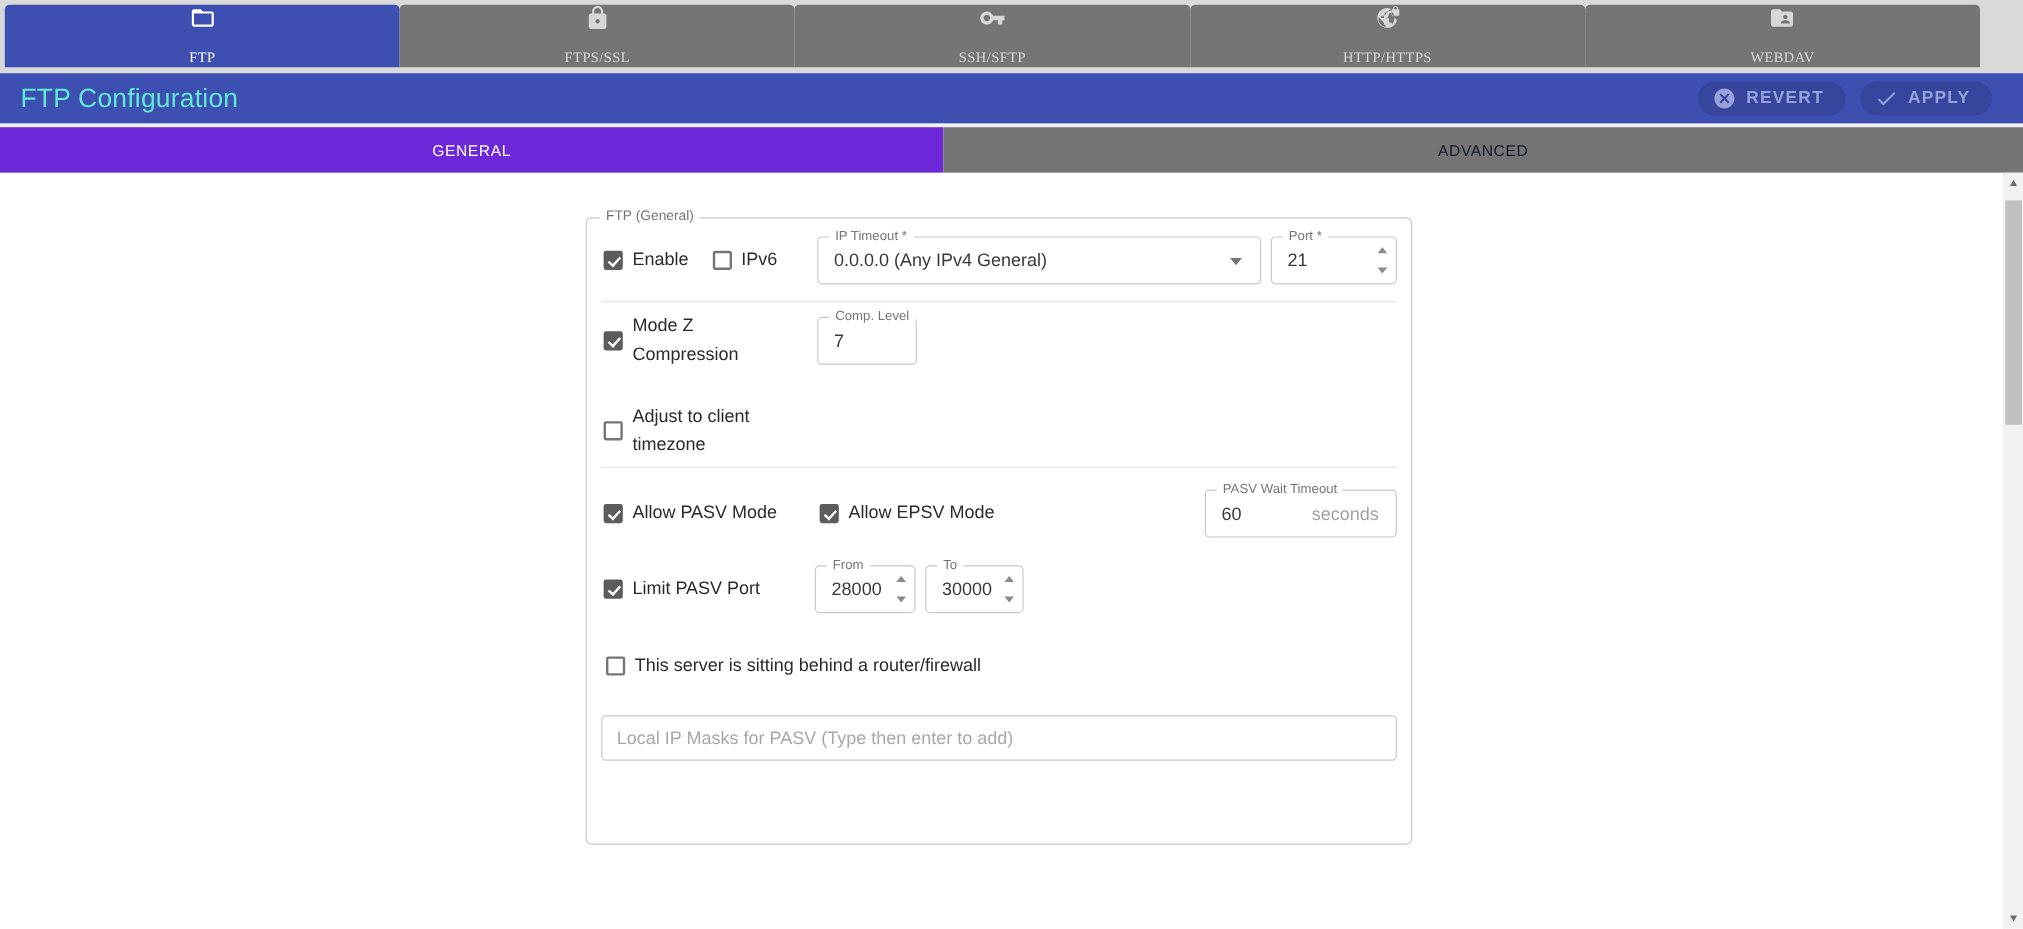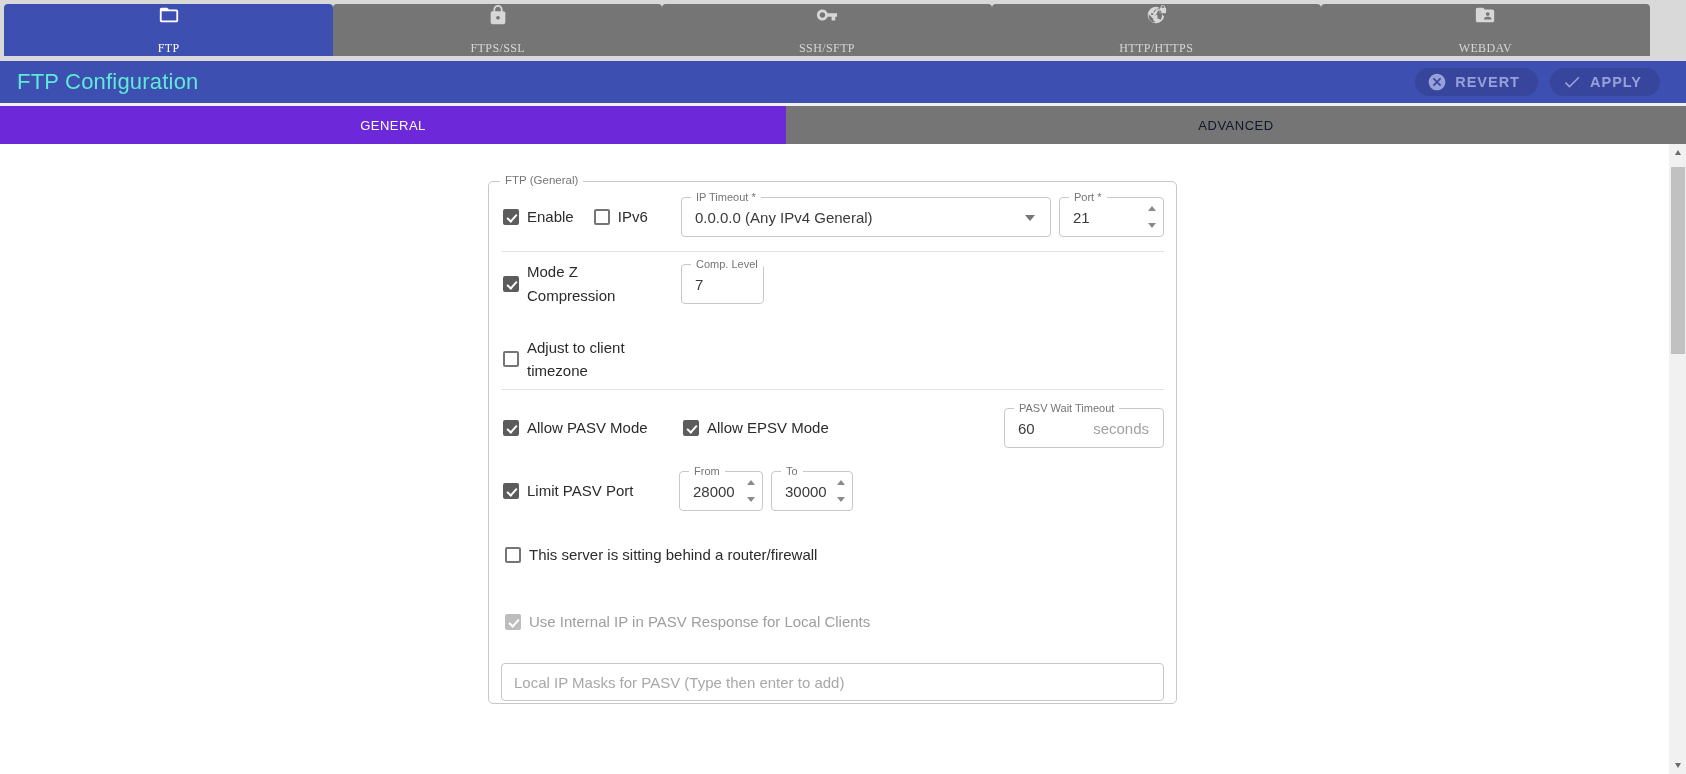--- a/index.html
+++ b/index.html
@@ -283,26 +283,20 @@
       </div>
     </div>
 
     <div class="f-row f-row6">
       <div class="cb-item">
         <span class="cb"></span>
         <span class="cb-label">This server is sitting behind a router/firewall</span>
       </div>
     </div>
 
-    <div class="f-row f-row7">
-      <div class="cb-item disabled">
-        <span class="cb checked"></span>
-        <span class="cb-label">Use Internal IP in PASV Response for Local Clients</span>
-      </div>
-    </div>
 
     <div class="f-row input-row">
       <input class="masks-input" type="text" placeholder="Local IP Masks for PASV (Type then enter to add)" style="">
     </div>
   </div>
 
   <div class="scrollbar">
     <div class="sb-btn up">
         <span class="sb-tri-up"></span>
       </div>

